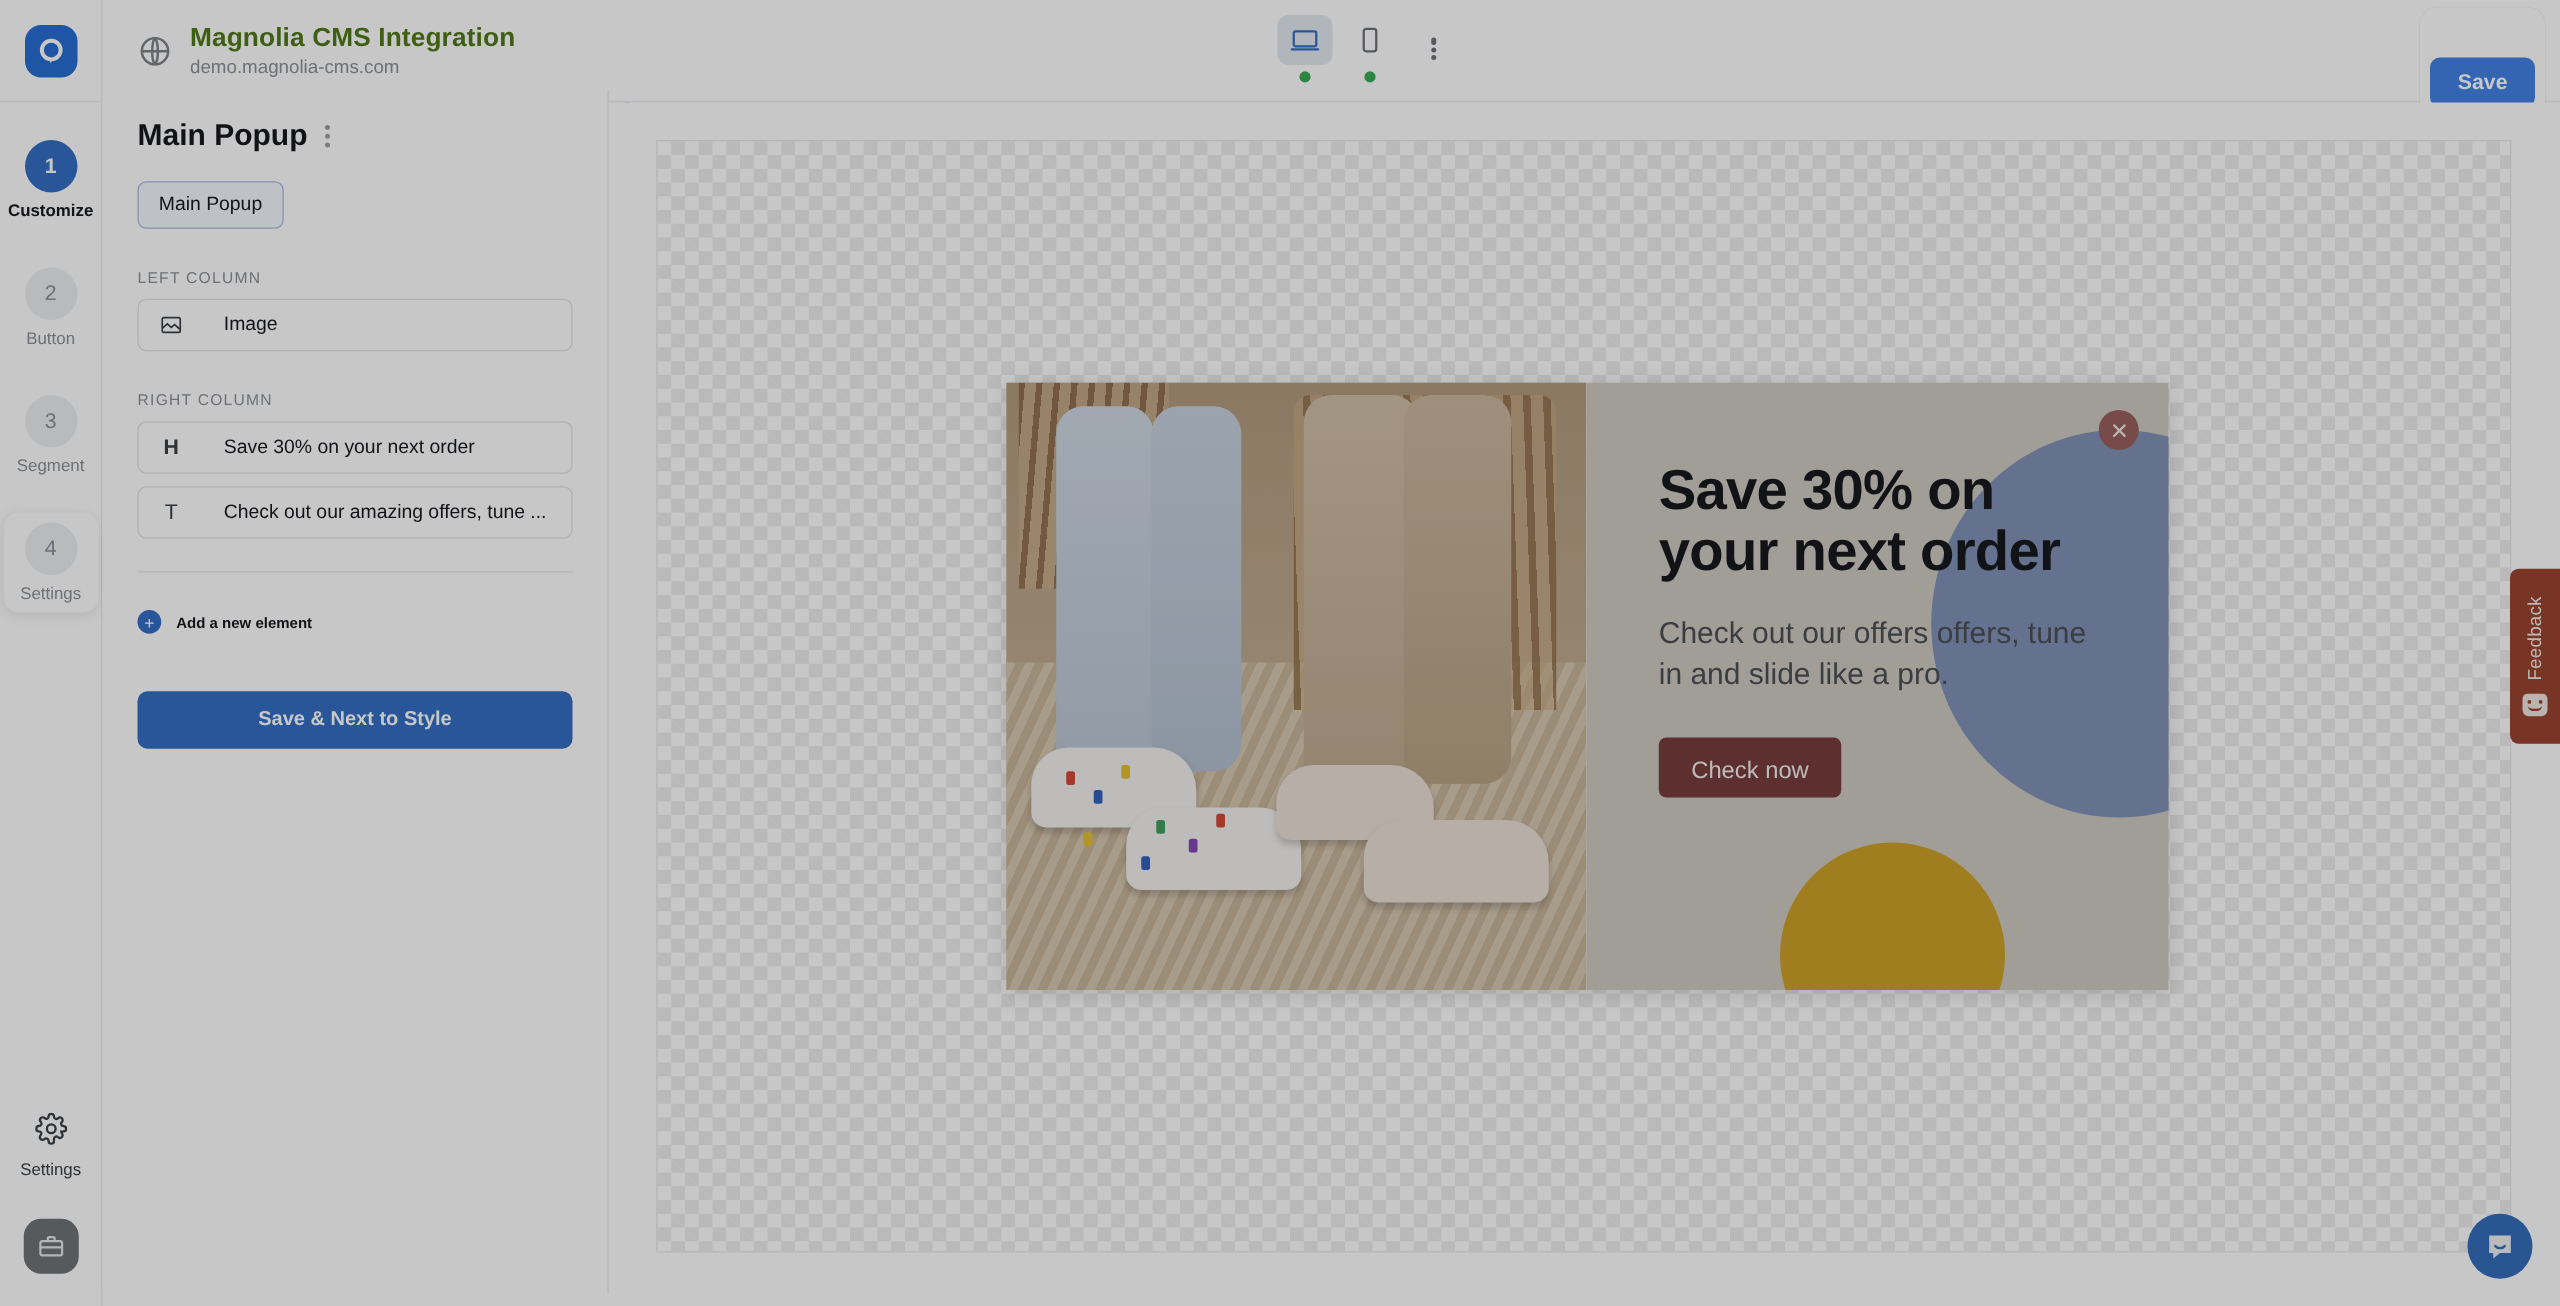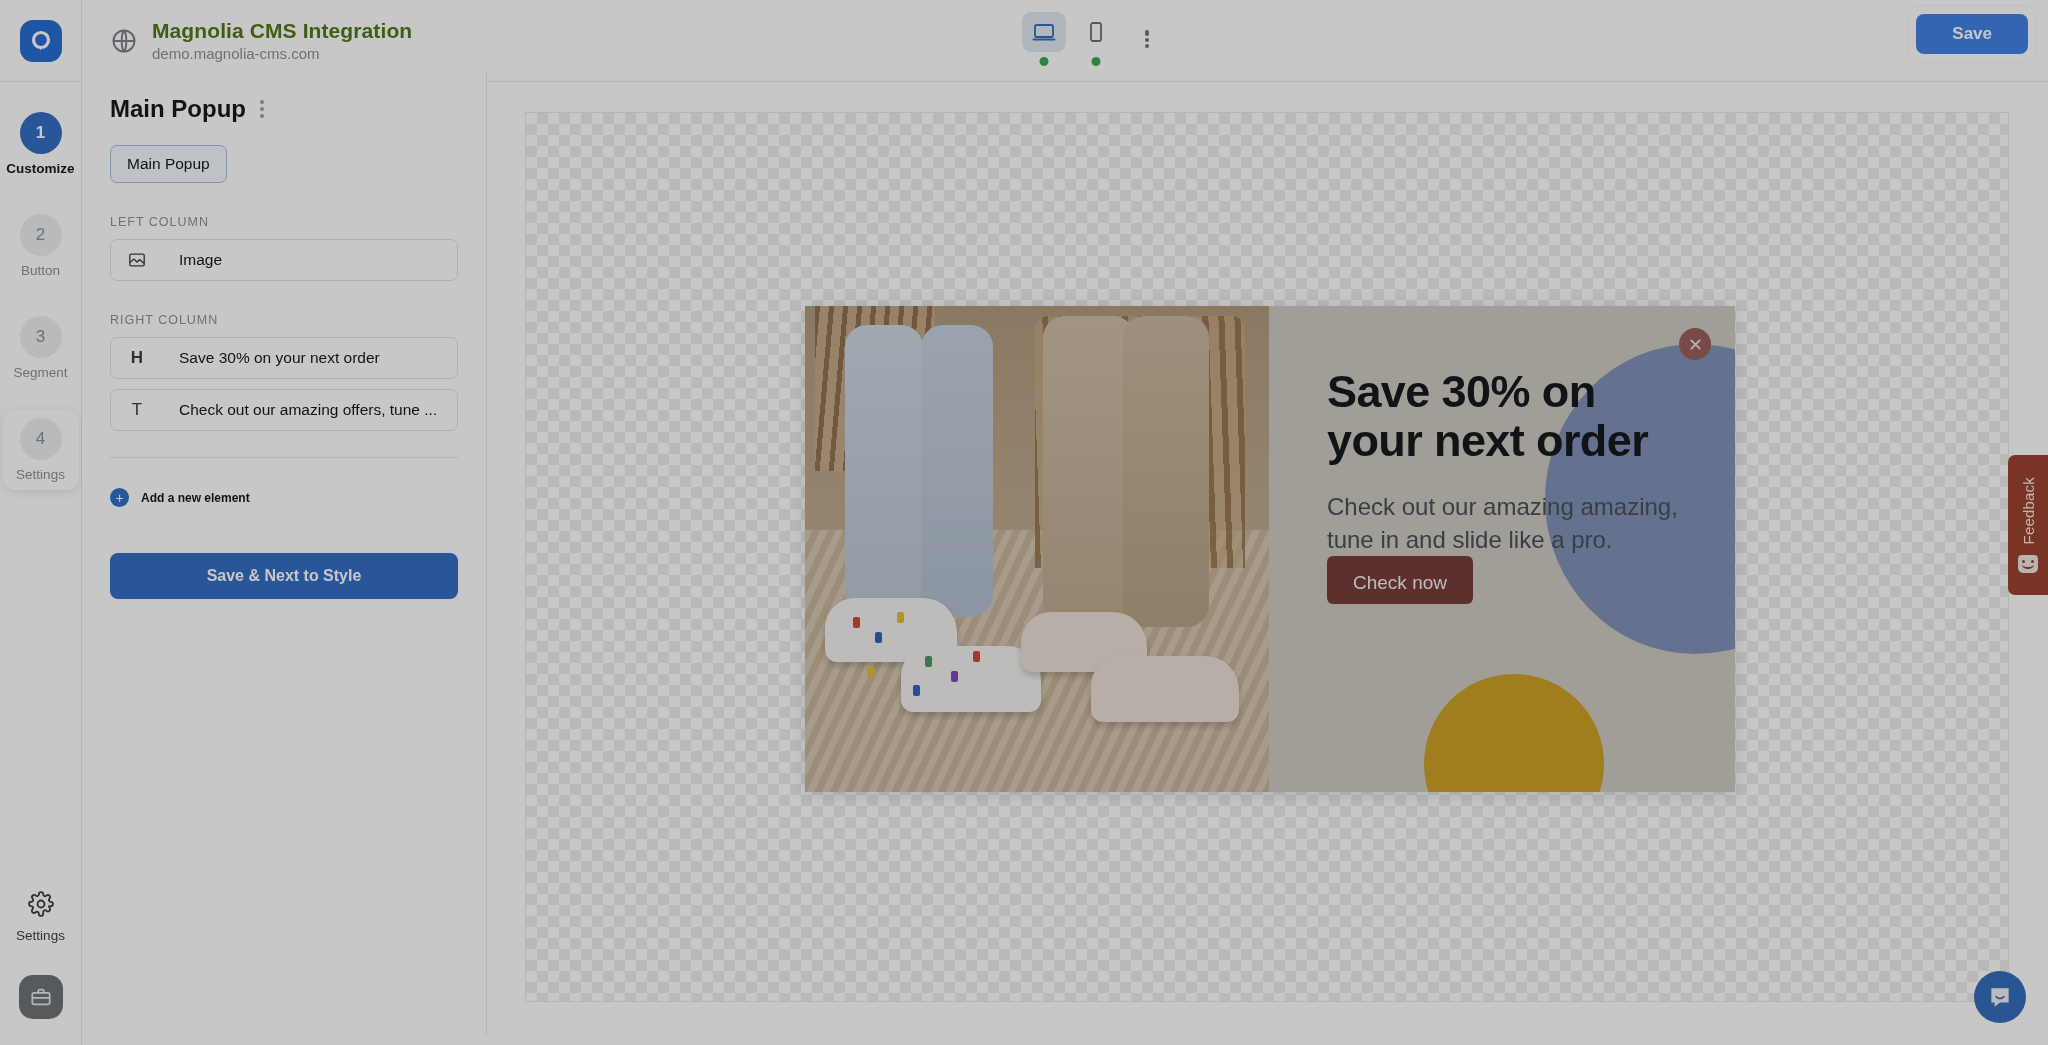--- a/index.html
+++ b/index.html
@@ -67,24 +67,25 @@
     margin: 2px 0;
   }
   .kebab-col { display:flex; flex-direction: column; align-items:center; }
 
   .save-wrap {
     position: absolute; right: 12px; top: 6px;
     background: #ffffff; border-radius: 14px; padding: 8px;
     box-shadow: 0 0 0 1px rgba(0,0,0,0.04);
   }
   .save-btn {
-    min-width: 76px; height: 40px; padding: 0 36px;
+    min-width: 76px; height: 40px; padding: 0 22px;
     background: #3b82f0; color: #fff; border: none; border-radius: 8px;
     font-size: 17px; font-weight: 700; cursor: pointer;
     font-family: "Liberation Sans", sans-serif;
+    margin-top: 32px;
   }
 
   
   .rail {
     position: absolute; left: 0; top: 82px;
     width: 82px; height: 963px;
     background: #ffffff; border-right: 1px solid #e6e8eb;
     display: flex; flex-direction: column; align-items: center;
   }
   .step {
@@ -226,21 +227,21 @@
     font-size: 45px; line-height: 1.08; font-weight: 800; color: #16181c;
     letter-spacing: -0.6px; max-width: 370px;
   }
   .popup-p {
     position: relative; z-index: 3;
     margin-top: 26px; font-size: 24px; line-height: 1.35; color: #4a4f55;
     max-width: 370px;
   }
   .popup-cta {
     position: relative; z-index: 3;
-    background: #7e3b3b; color: #f4eeee;
+    margin-top: 34px; background: #7e3b3b; color: #f4eeee;
     border: none; border-radius: 6px; padding: 16px 26px; height: 48px;
     font-size: 19px; cursor: pointer; font-family: "Liberation Sans", sans-serif;
   }
 
   
   .photo { position:absolute; inset:0; background: #c8b49e; overflow: hidden; }
   .photo .floor {
     position:absolute; left:0; right:0; bottom:0; height: 54%;
     background:
       repeating-linear-gradient(115deg, #d8c7ae 0 7px, #c9b496 7px 14px);
@@ -476,21 +477,21 @@
           <div class="blob-blue"></div>
           <div class="blob-gold"></div>
 
           <button class="popup-close">
             <svg width="15" height="15" viewBox="0 0 16 16" stroke="#f0e4e3" stroke-width="1.9" stroke-linecap="round">
               <path d="M3.5 3.5l9 9M12.5 3.5l-9 9"></path>
             </svg>
           </button>
 
           <div class="popup-h">Save 30% on your next order</div>
-          <div class="popup-p">Check out our amazing amazing, tune in and slide like a pro.</div>
+          <div class="popup-p">Check out our offers offers, tune in and slide like a pro.</div>
           <button class="popup-cta">Check now</button>
         </div>
       </div>
 
     </div>
   </div>
 
   <div class="feedback-tab">
     <span class="feedback-text">Feedback</span>
     <span class="feedback-face">

